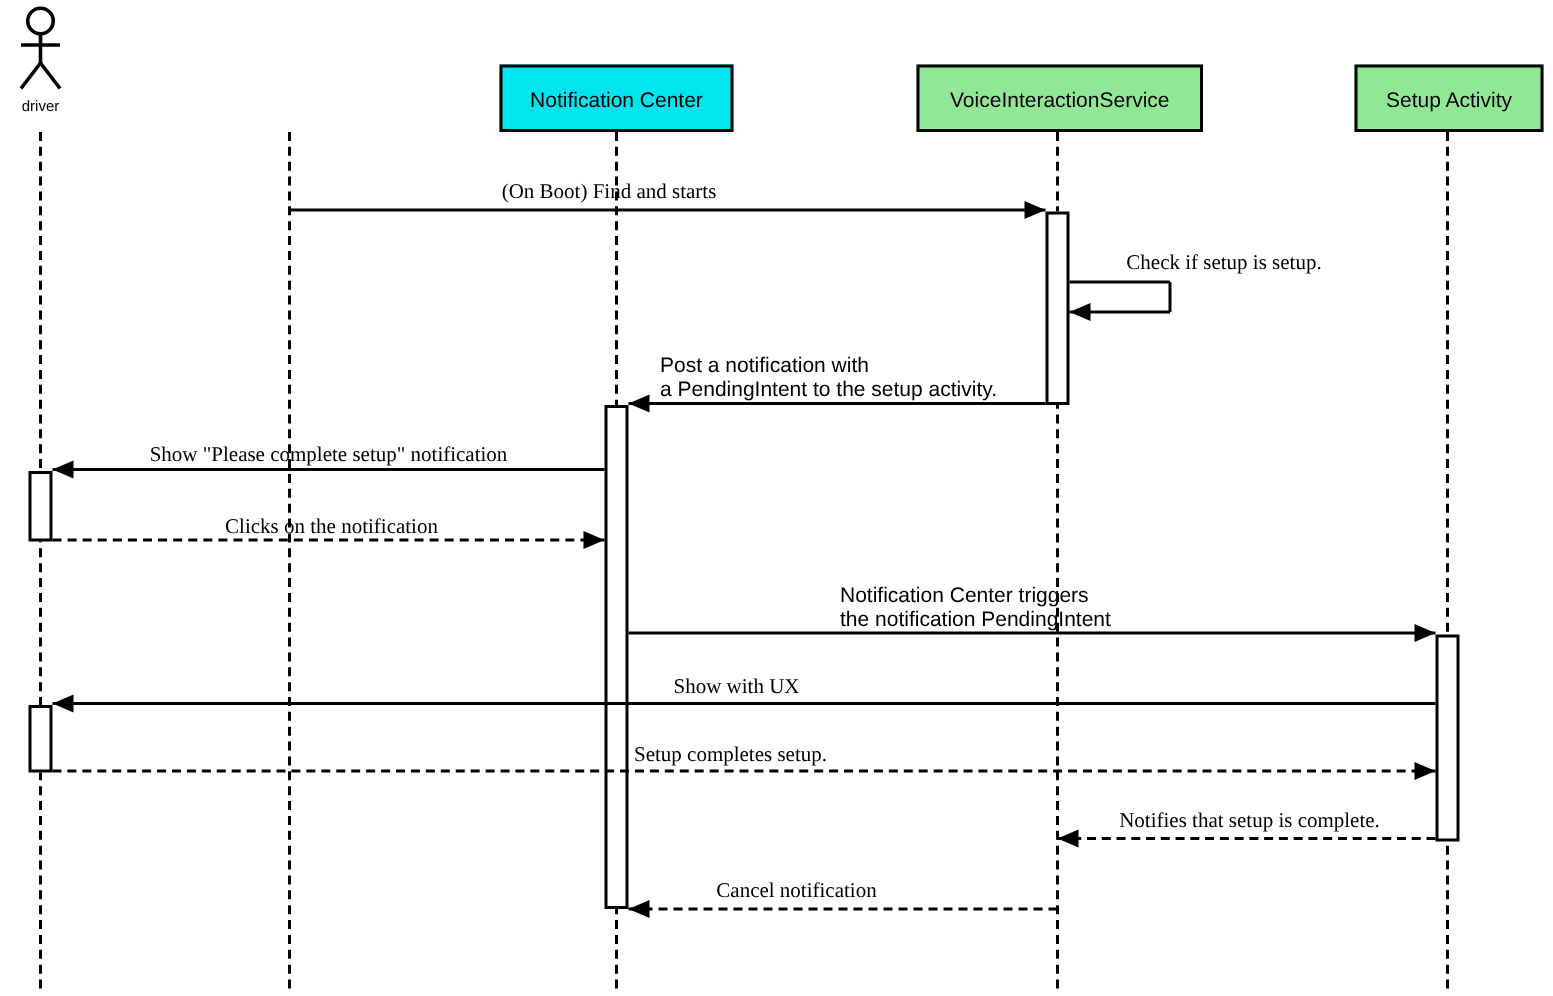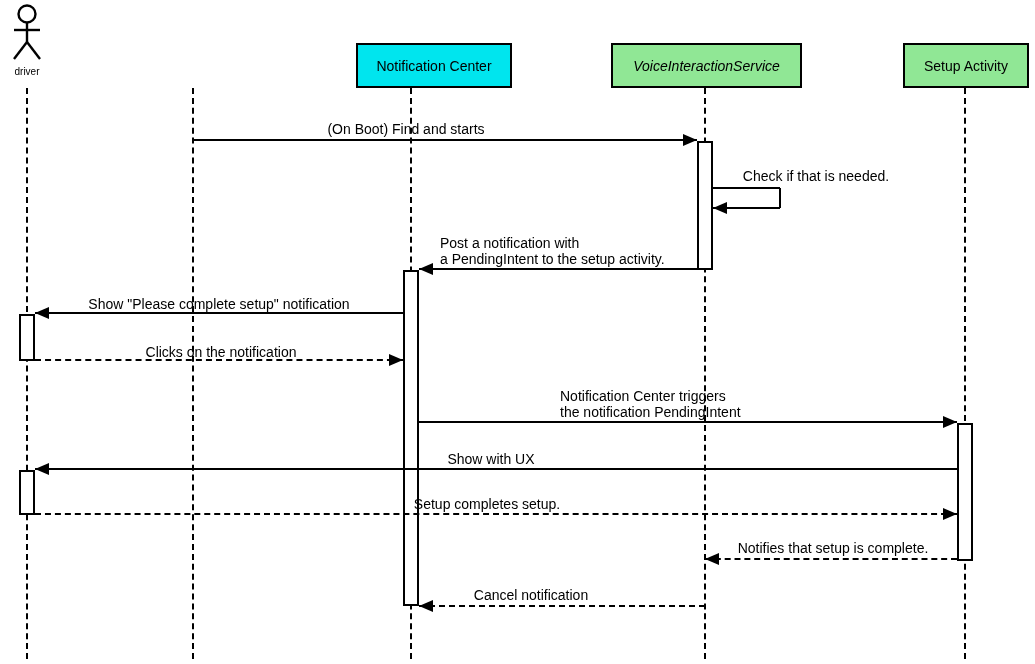--- a/index.html
+++ b/index.html
@@ -14,57 +14,57 @@
   }
   .lifeline{position:absolute;width:0;border-left:2px dashed #000;z-index:1;}
   .activation{position:absolute;box-sizing:border-box;border:2px solid #000;background:#fff;z-index:3;}
   .msg-line{position:absolute;height:0;border-top:2px solid #000;z-index:4;}
   .msg-line.dashed{border-top-style:dashed;}
   .msg-vline{position:absolute;width:0;border-left:2px solid #000;z-index:4;}
   .arrowhead{position:absolute;width:0;height:0;border-top:6px solid transparent;border-bottom:6px solid transparent;z-index:5;}
   .arrowhead.right{border-left:14px solid #000;}
   .arrowhead.left{border-right:14px solid #000;}
   .msg-label{position:absolute;font-size:14px;line-height:16px;white-space:nowrap;z-index:6;}
-  .msg-label.center{transform:translateX(-50%);text-align:left;}
+  .msg-label.center{transform:translateX(-50%);text-align:left;font-family:Liberation Serif, serif;}
   .actor-label{position:absolute;font-size:10px;transform:translateX(-50%);white-space:nowrap;z-index:2;}
   .actor-figure{position:absolute;z-index:2;}
 </style>
 </head>
 <body>
 
 <div id="canvas">
     <div class="actor-figure" style="left: 7px; top: 4px; width: 40px; height: 60px;"><svg viewBox="0 0 40 60" width="40" height="60">
         <circle cx="20" cy="10" r="8.5" fill="#fff" stroke="#000" stroke-width="2.4"></circle>
         <line x1="20" y1="18.5" x2="20" y2="38" stroke="#000" stroke-width="2.4"></line>
         <line x1="7" y1="26" x2="33" y2="26" stroke="#000" stroke-width="2.4"></line>
         <line x1="20" y1="38" x2="7" y2="55" stroke="#000" stroke-width="2.4"></line>
         <line x1="20" y1="38" x2="33" y2="55" stroke="#000" stroke-width="2.4"></line>
       </svg></div>
     <div class="actor-label" style="left: 27px; top: 66px;">driver</div>
     <div class="lifeline" style="left: 26px; top: 88px; height: 571px;"></div>
     <div class="lifeline" style="left: 192px; top: 88px; height: 571px;"></div>
-    <div class="participant" style="left: 333px; top: 43px; width: 156px; height: 45px; background: rgb(0, 229, 238); margin-left: 23px;">Notification Center</div>
+    <div class="participant" style="left: 333px; top: 43px; width: 156px; height: 45px; background: rgb(0, 229, 238);">Notification Center</div>
     <div class="lifeline" style="left: 410px; top: 88px; height: 571px;"></div>
-    <div class="participant" style="left: 611px; top: 43px; width: 191px; height: 45px; background: rgb(144, 231, 149); font-style: italic;">VoiceInteractionService</div>
+    <div class="participant" style="left: 611px; top: 43px; width: 191px; height: 45px; background: rgb(144, 231, 149);">VoiceInteractionService</div>
     <div class="lifeline" style="left: 704px; top: 88px; height: 571px;"></div>
     <div class="participant" style="left: 903px; top: 43px; width: 126px; height: 45px; background: rgb(144, 231, 149);">Setup Activity</div>
     <div class="lifeline" style="left: 964px; top: 88px; height: 571px;"></div>
     <div class="activation" style="left: 697px; top: 141px; width: 16px; height: 129px;"></div>
     <div class="activation" style="left: 403px; top: 270px; width: 16px; height: 336px;"></div>
     <div class="activation" style="left: 19px; top: 314px; width: 16px; height: 47px;"></div>
     <div class="activation" style="left: 957px; top: 423px; width: 16px; height: 138px;"></div>
     <div class="activation" style="left: 19px; top: 470px; width: 16px; height: 45px;"></div>
     <div class="msg-line" style="left: 194px; top: 139px; width: 503px;"></div>
     <div class="arrowhead right" style="left: 683px; top: 134px;"></div>
     <div class="msg-label center" style="left: 406px; top: 121px; white-space: pre;">(On Boot) Find and starts</div>
     <div class="msg-line" style="left: 713px; top: 187px; width: 67px;"></div>
     <div class="msg-vline" style="left: 779px; top: 188px; height: 20px;"></div>
     <div class="msg-line" style="left: 713px; top: 207px; width: 67px;"></div>
     <div class="arrowhead left" style="left: 713px; top: 202px;"></div>
-    <div class="msg-label center" style="left: 816px; top: 168px; white-space: pre;">Check if that is needed.</div>
+    <div class="msg-label center" style="left: 816px; top: 168px; white-space: pre;">Check if setup is setup.</div>
     <div class="msg-line" style="left: 419px; top: 268px; width: 278px;"></div>
     <div class="arrowhead left" style="left: 419px; top: 263px;"></div>
     <div class="msg-label left" style="left: 440px; top: 235px; white-space: pre;">Post a notification with
 a PendingIntent to the setup activity.</div>
     <div class="msg-line" style="left: 35px; top: 312px; width: 368px;"></div>
     <div class="arrowhead left" style="left: 35px; top: 307px;"></div>
     <div class="msg-label center" style="left: 219px; top: 296px; white-space: pre;">Show "Please complete setup" notification</div>
     <div class="msg-line dashed" style="left: 35px; top: 359px; width: 368px;"></div>
     <div class="arrowhead right" style="left: 389px; top: 354px;"></div>
     <div class="msg-label center" style="left: 221px; top: 344px; white-space: pre;">Clicks on the notification</div>

